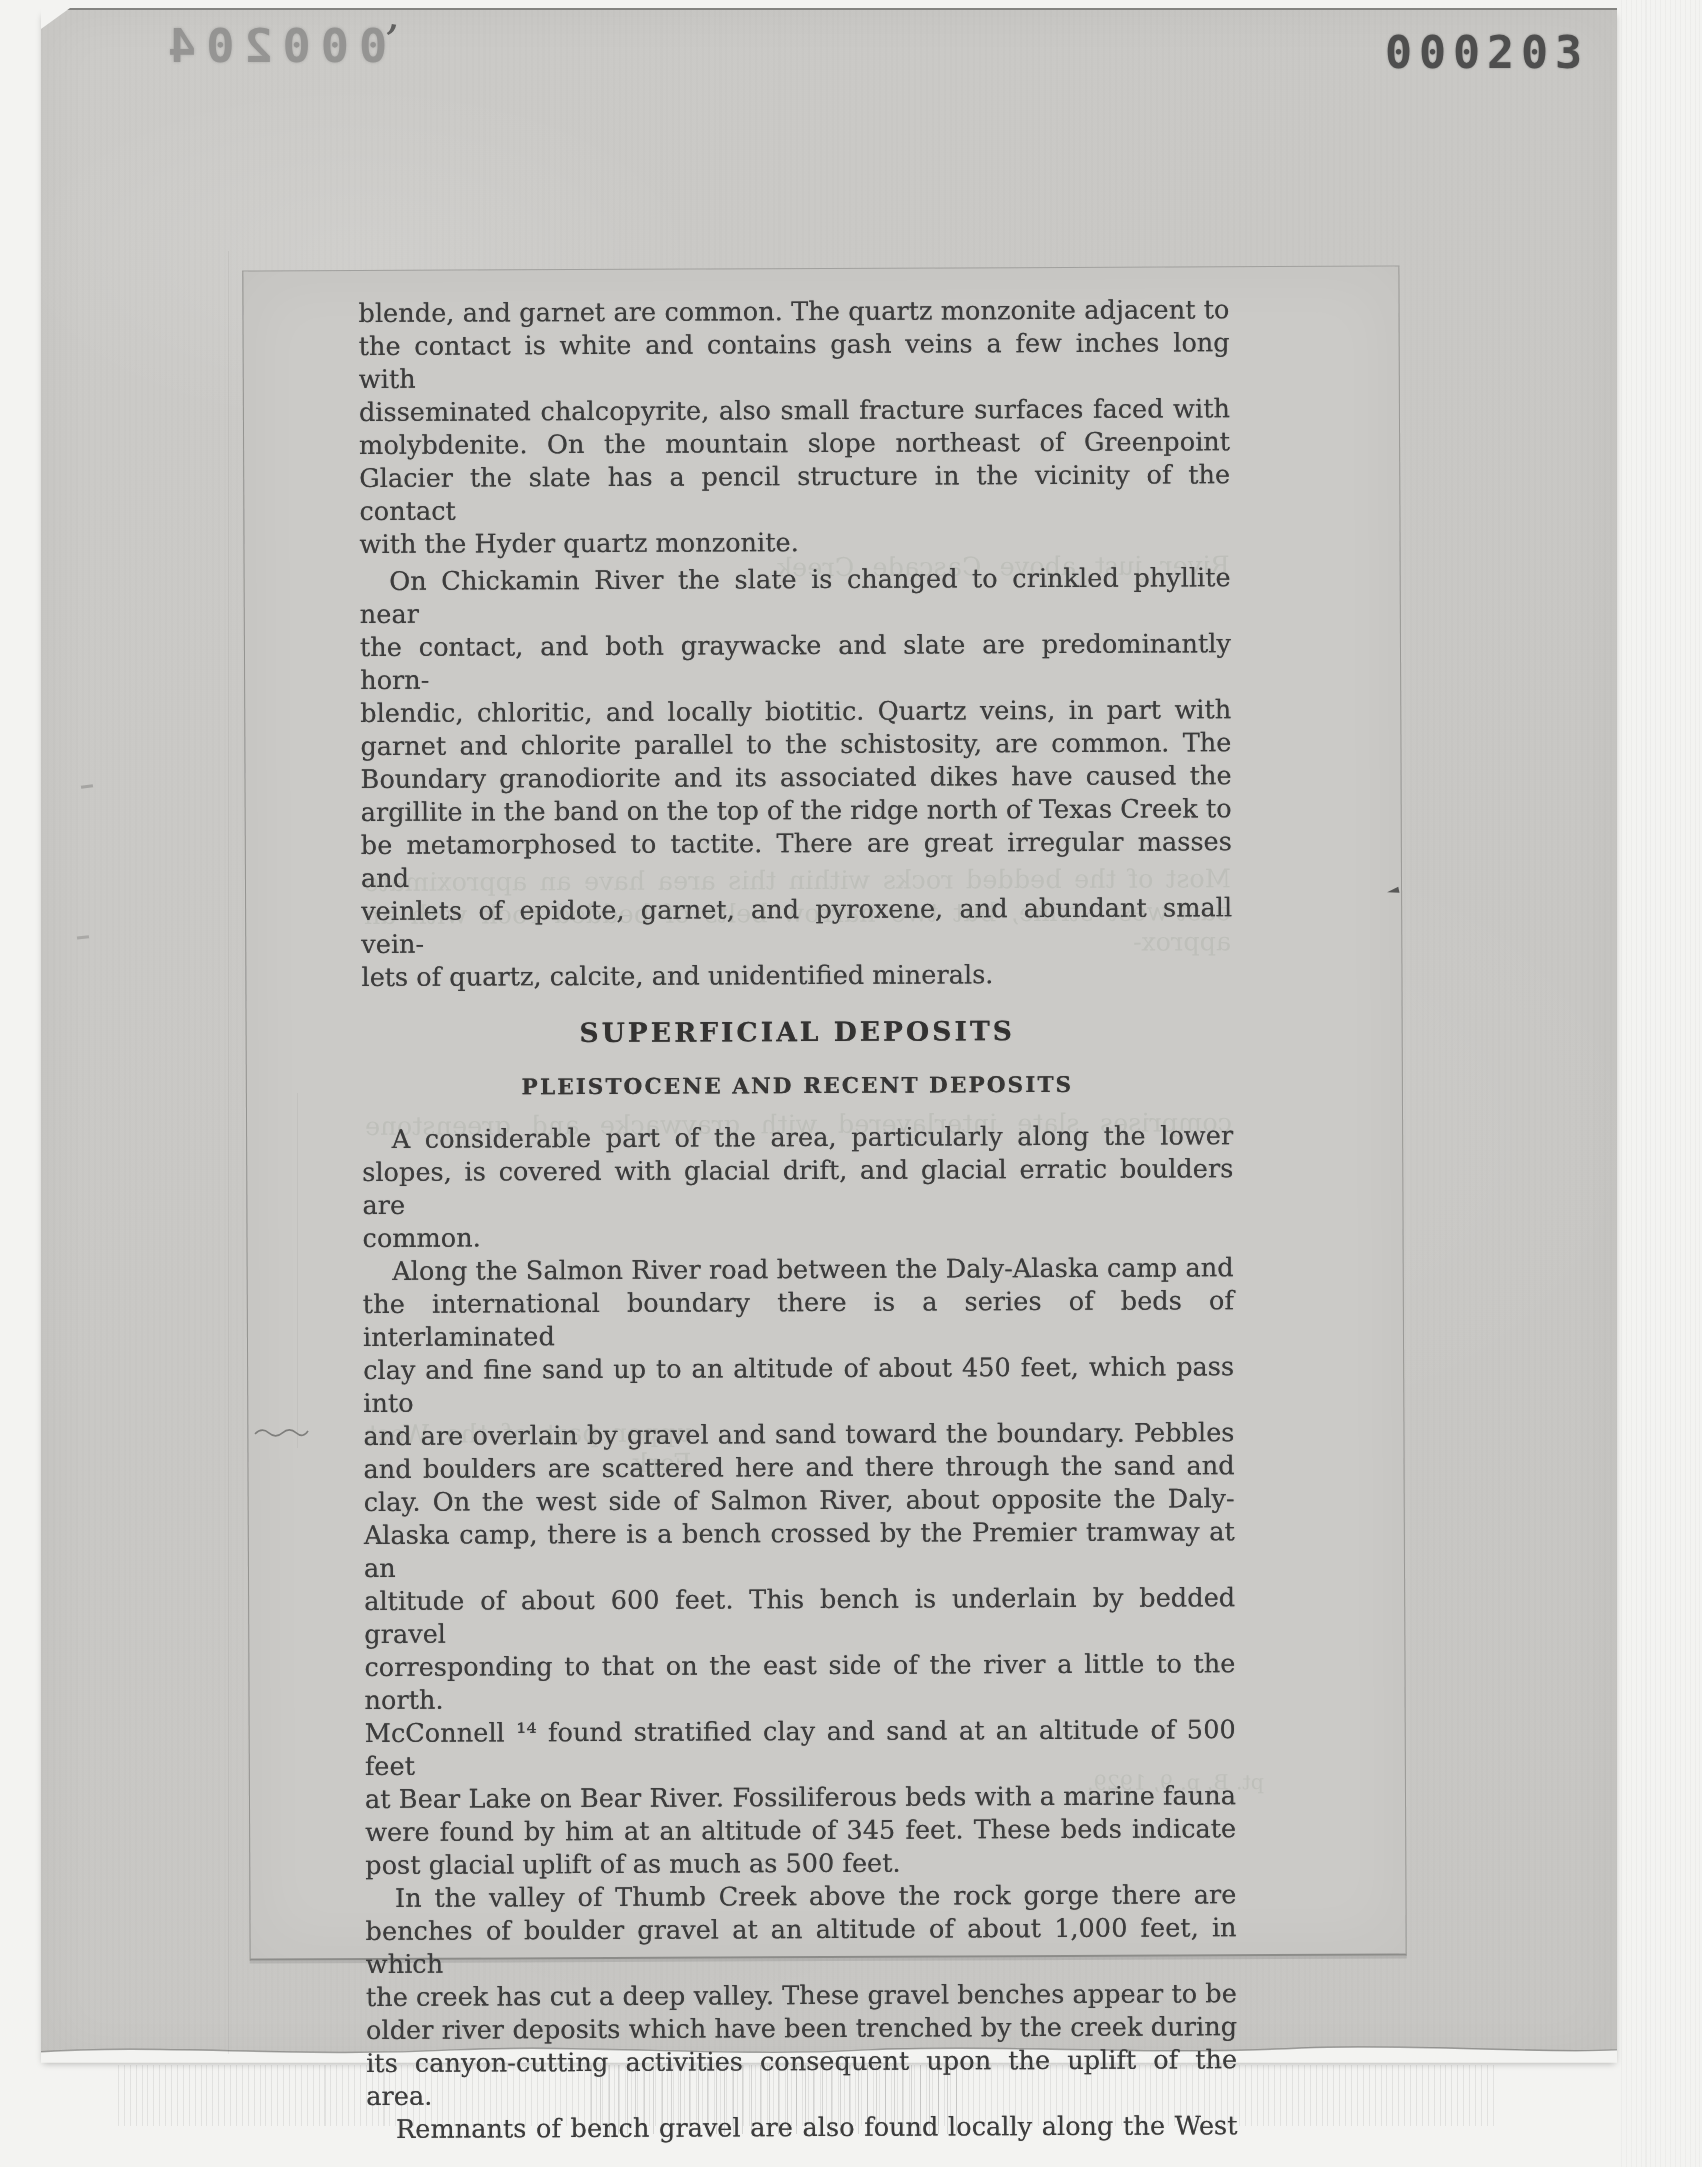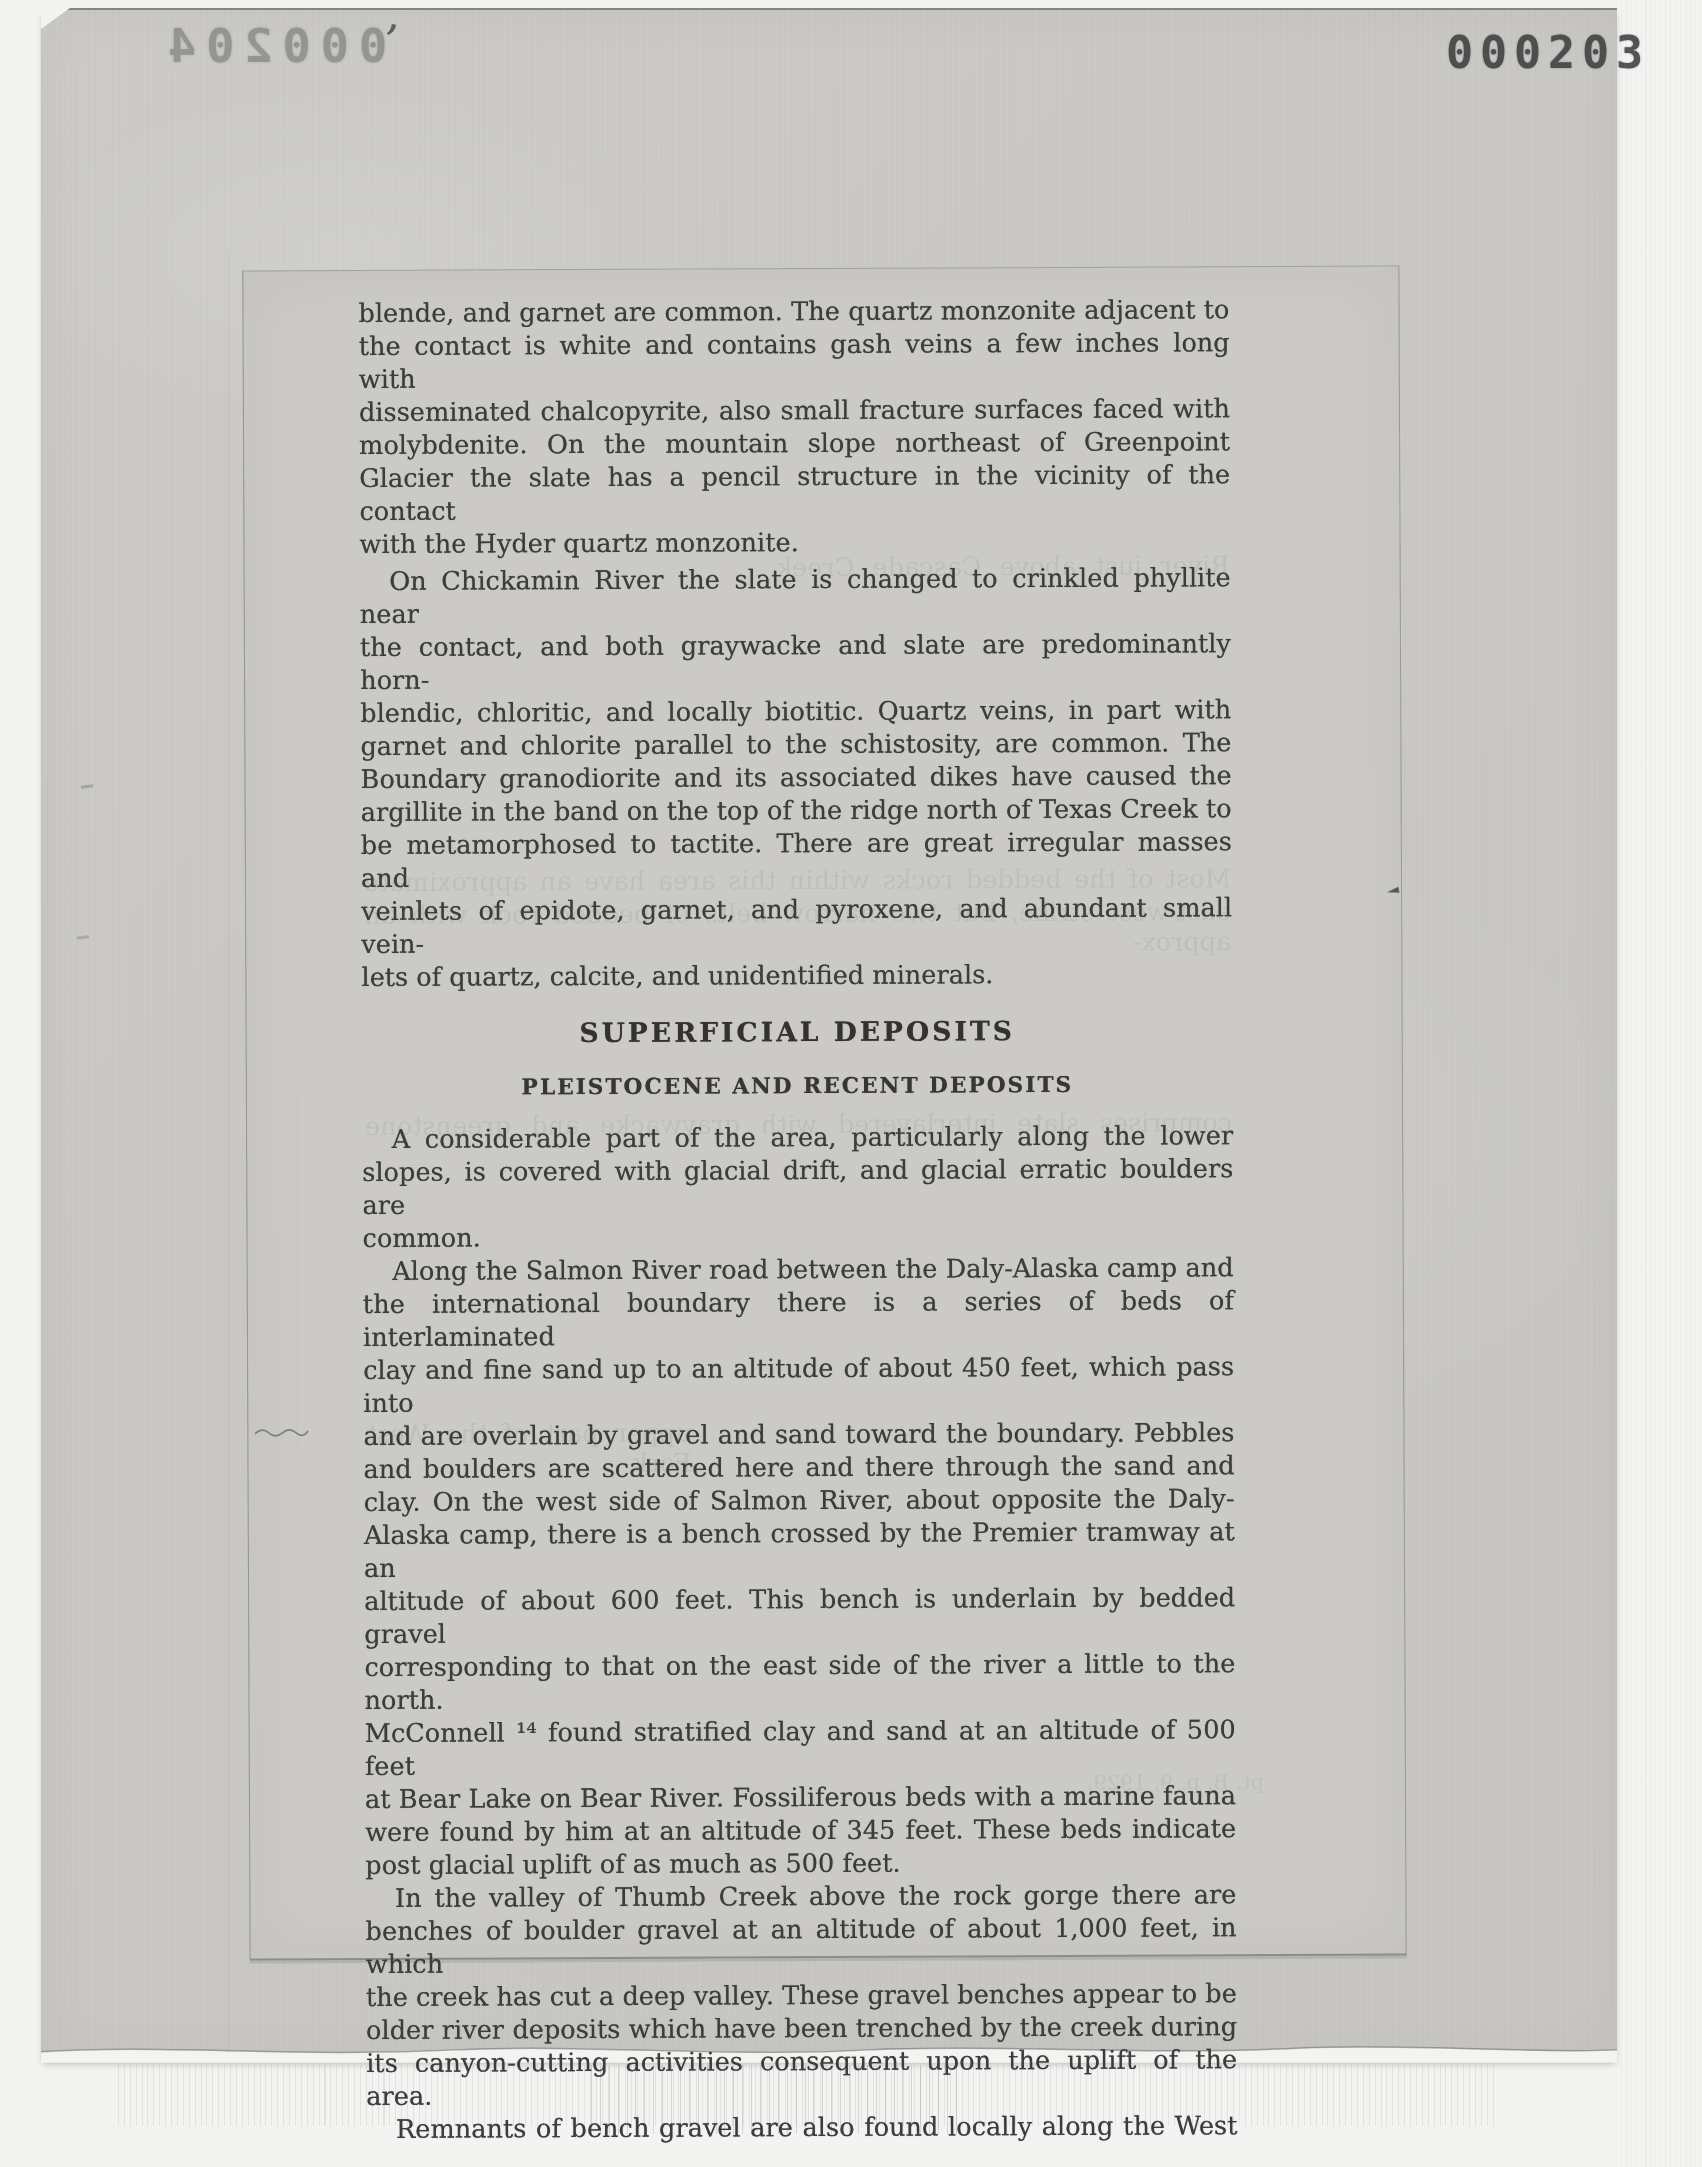--- a/index.html
+++ b/index.html
@@ -39,21 +39,21 @@
   .corner-notch{
     position:absolute;left:41px;top:7.9px;width:0;height:0;
     border-left:29.6px solid #f3f3f1;border-bottom:21.7px solid transparent;
   }
   .wave-cut{position:absolute;left:41px;top:2041px;width:1576px;height:21.7px;}
   
   .stamp{
     font-family:"DejaVu Sans Mono", monospace;font-weight:bold;position:absolute;
   }
   .stamp-right{
-    left:1446px;top:25.6px;font-size:45px;letter-spacing:6.9px;color:#3e3e3e;opacity:.88;
+    left:1385px;top:25.6px;font-size:45px;letter-spacing:6.9px;color:#3e3e3e;opacity:.88;
     text-shadow:0 0 2px rgba(62,62,62,0.55);
   }
   .stamp-left{
     left:158px;top:17.7px;font-size:47px;letter-spacing:9.9px;color:#616161;opacity:.5;
     transform:scaleX(-1);text-shadow:0 0 3px rgba(90,90,90,0.6);
   }
   .stamp-mark{
     position:absolute;left:382px;top:13.8px;font-size:47px;color:#3f3f3f;opacity:.75;
     transform:rotate(10deg);font-family:"DejaVu Serif", serif;
   }

